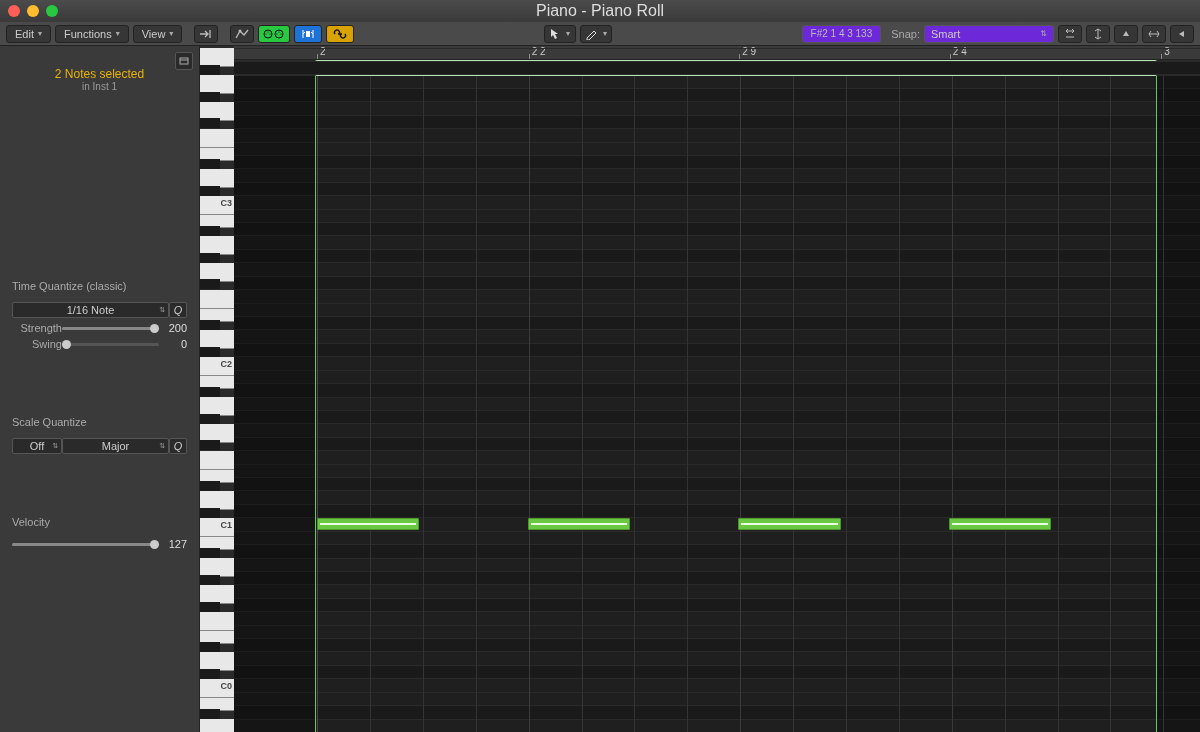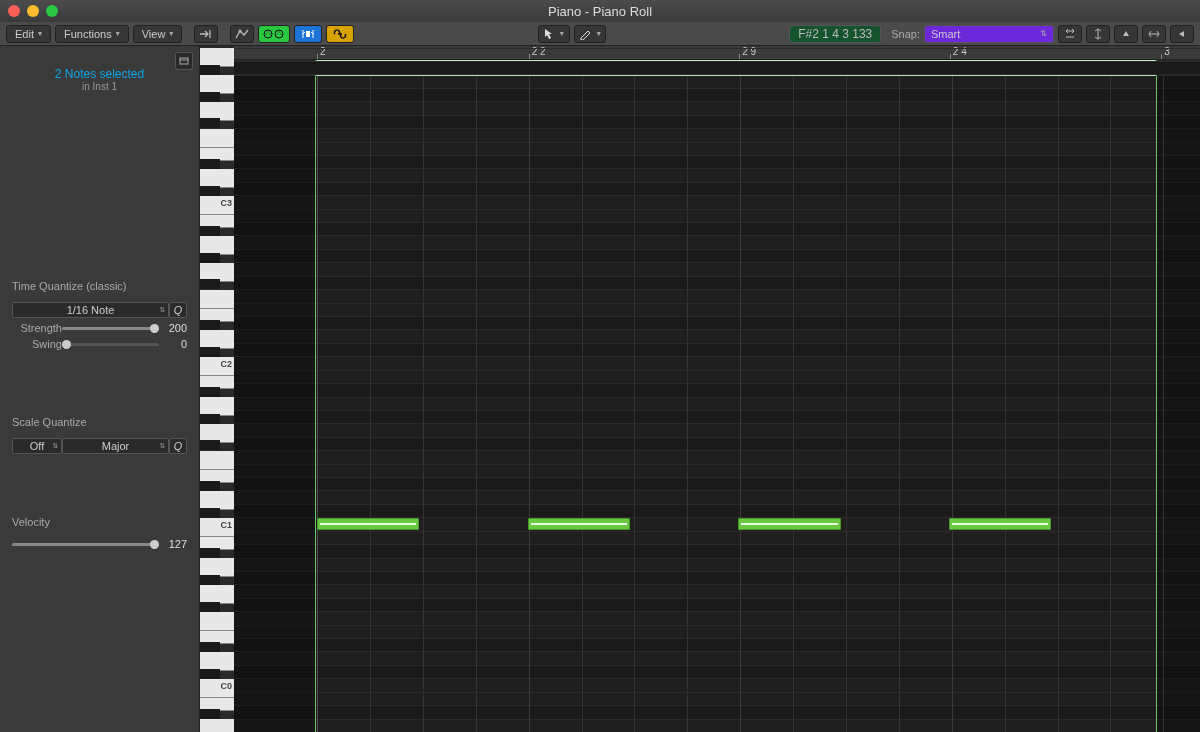--- a/index.html
+++ b/index.html
@@ -1,34 +1,34 @@
 <!DOCTYPE html>
 <html><head>
 <meta charset="utf-8">
 <style>
 * { margin:0; padding:0; box-sizing:border-box; font-family:-apple-system,Helvetica,Arial,sans-serif; user-select:none; }
 body { width:1200px; height:732px; background:#3a3a3b; overflow:hidden; color:#ccc; }
-.titlebar { height:22px; background:linear-gradient(#4b4b4b,#3a3a3a); display:flex; align-items:center; justify-content:center; position:relative; font-size:13px; color:#ddd; }
+.titlebar { height:22px; background:linear-gradient(#4b4b4b,#3a3a3a); display:flex; align-items:center; justify-content:center; position:relative; font-size:16px; color:#ddd; }
 .window-controls { position:absolute; left:8px; top:5px; display:flex; gap:7px; }
 .wc { width:12px; height:12px; border-radius:50%; }
 .wc.red{background:#ff5f57}.wc.yellow{background:#febc2e}.wc.green{background:#28c840}
 .toolbar { height:24px; background:#4a4a4b; border-bottom:1px solid #222; display:flex; align-items:center; padding:0 6px; gap:4px; }
 .tb-btn { height:18px; padding:0 8px; background:#363637; border:1px solid #222; border-radius:3px; font-size:11px; color:#ccc; display:flex; align-items:center; gap:4px; }
 .tb-btn.active { background:#28c840; color:#111; }
 .tb-btn.blue { background:#1e73d6; color:#fff; }
 .tb-btn.yellow { background:#d8a200; color:#111; }
 .tb-icon-btn { height:18px; width:24px; background:#363637; border:1px solid #222; border-radius:3px; display:flex; align-items:center; justify-content:center; }
 .spacer { flex:1; }
-.info-display { height:18px; padding:0 8px; background:#14532d; border:1px solid #555; border-radius:3px; font-size:12px; color:#bbb; display:flex; align-items:center; gap:6px; }
+.info-display { height:18px; padding:0 8px; background:#6d28d9; border:1px solid #555; border-radius:3px; font-size:10px; color:#bbb; display:flex; align-items:center; gap:6px; }
 .snap-select { height:18px; width:130px; background:#6d28d9; border:1px solid #555; border-radius:3px; font-size:11px; color:#ccc; display:flex; align-items:center; padding:0 6px; justify-content:space-between; }
 .caret { font-size:8px; color:#aaa; }
 .main { display:flex; height:686px; }
 .inspector { width:200px; background:#3a3a3b; border-right:1px solid #222; padding:0; position:relative; }
 .insp-header { height:30px; display:flex; align-items:center; justify-content:center; flex-direction:column; background:#3a3a3b; position:relative; }
-.insp-title { font-size:12px; color:#0ea5e9; font-weight:500;margin-top:36px; }
+.insp-title { font-size:12px; color:#eab308; font-weight:500;margin-top:36px; }
 .insp-sub { font-size:10px; color:#999; }
 .region-btn { position:absolute; right:6px; top:6px; width:18px; height:18px; background:#2a2a2b; border:1px solid #555; border-radius:2px; display:flex; align-items:center; justify-content:center; }
 .insp-section { padding:4px 12px; font-size:11px; color:#aaa; margin-bottom:4px; }
 .param-row { display:flex; align-items:center; padding:2px 12px; gap:0; font-size:11px; }
 .param-label { width:50px; text-align:right; color:#aaa; }
 .param-slider { flex:1; height:3px; background:#555; position:relative; border-radius:2px; }
 .param-slider .fill { position:absolute; left:0; top:0; bottom:0; background:#888; border-radius:2px; }
 .param-slider .thumb { position:absolute; top:-3px; width:9px; height:9px; border-radius:50%; background:#ccc; }
 .param-value { width:28px; text-align:right; color:#ddd; }
 .select-box { flex:1; height:16px; background:#2a2a2b; border:1px solid #555; border-radius:2px; display:flex; align-items:center; justify-content:center; font-size:11px; position:relative; }

